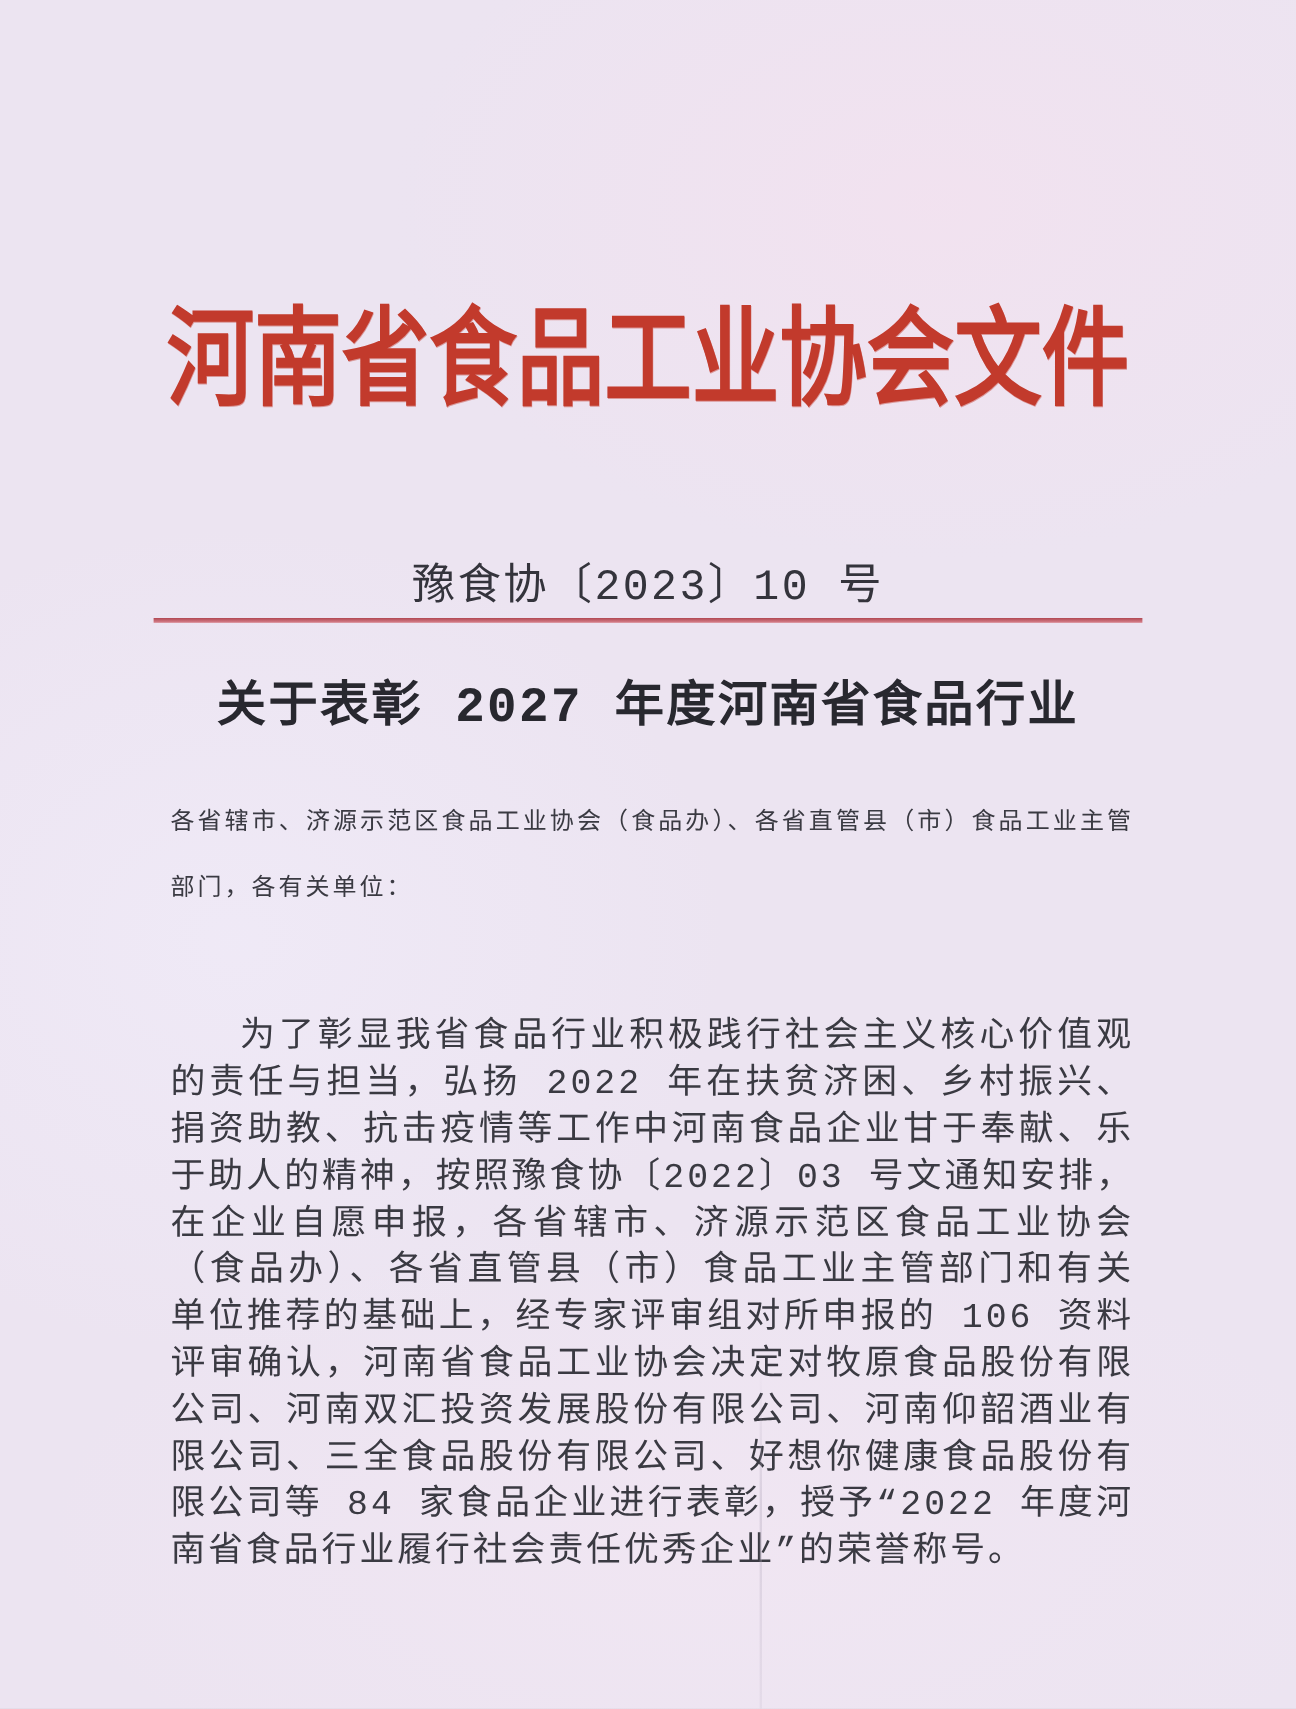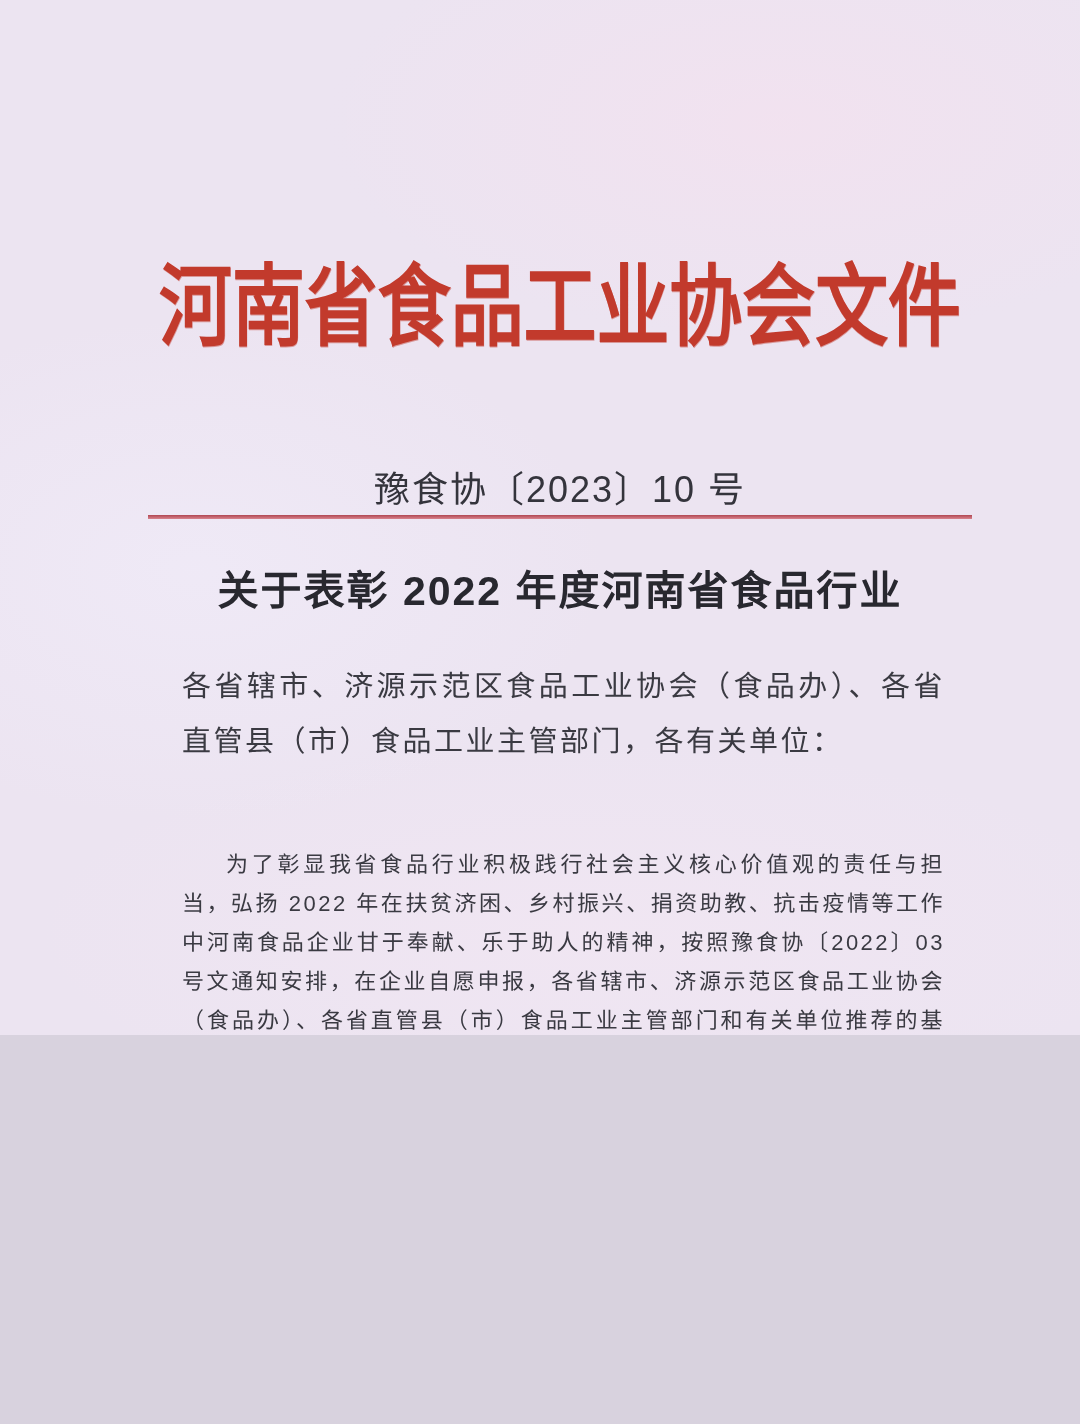--- a/index.html
+++ b/index.html
@@ -8,30 +8,29 @@
     --divider-red: #bc4f5a;
     --body-text: #3a3a42;
   }
   * { margin: 0; padding: 0; box-sizing: border-box; }
   html, body { background: #d8d2de; }
   body { display: flex; justify-content: center; }
 
   .page {
     position: relative;
     width: 1080px;
-    height: 1035px;
+    height: 1424px;
     overflow: hidden;
-    font-family: Liberation Sans, sans-serif;
+    font-family: Liberation Mono, monospace;
     color: var(--body-text, #3a3a42);
     background:
       radial-gradient(ellipse 60% 30% at 72% 12%, rgba(246, 224, 238, 0.55), rgba(246,224,238,0) 70%),
       radial-gradient(ellipse 55% 35% at 18% 55%, rgba(240, 235, 248, 0.75), rgba(240,235,248,0) 70%),
       radial-gradient(ellipse 70% 25% at 55% 90%, rgba(243, 231, 243, 0.6), rgba(243,231,243,0) 75%),
       var(--page-background, #ece4f1);
-    padding-left: 40px;
   }
 
   
   .crease {
     position: absolute;
     left: 633px;
     top: 1140px;
     width: 2px;
     height: 284px;
     background: linear-gradient(to bottom, rgba(175,165,185,0), rgba(175,165,185,0.35) 40%, rgba(175,165,185,0.15));
@@ -74,52 +73,52 @@
     font-size: 41px;
     line-height: 52px;
     font-weight: 700;
     letter-spacing: 2px;
     color: #28282f;
   }
   .doc-title .title-line { display: block; }
 
   .addressee {
     margin: 42px 135px 0 142px;
-    font-size: 29px;
+    font-size: 20px;
     line-height: 55px;
     letter-spacing: 2.5px;
     text-align: justify;
     text-align-last: left;
     color: var(--body-text, #3a3a42);
   }
 
   .body-text {
     margin: 76px 135px 0 142px;
-    font-size: 22px;
+    font-size: 29px;
     line-height: 39px;
     letter-spacing: 2.5px;
     text-align: justify;
     text-align-last: left;
     text-indent: 2em;
     color: var(--body-text, #3a3a42);
   }
 </style>
 </head>
 <body>
 
 <div class="page">
 
   <div class="letterhead">河南省食品工业协会文件</div>
 
   <div class="doc-number">豫食协〔2023〕10 号</div>
 
   <hr class="red-divider">
 
   <h1 class="doc-title">
-    <span class="title-line">关于表彰 2022 年度河南省食品行业</span>
+    <span class="title-line">关于表彰 2027 年度河南省食品行业</span>
   </h1>
 
   <div class="addressee">各省辖市、济源示范区食品工业协会（食品办）、各省直管县（市）食品工业主管部门，各有关单位：</div>
 
   <p class="body-text">为了彰显我省食品行业积极践行社会主义核心价值观的责任与担当，弘扬 2022 年在扶贫济困、乡村振兴、捐资助教、抗击疫情等工作中河南食品企业甘于奉献、乐于助人的精神，按照豫食协〔2022〕03 号文通知安排，在企业自愿申报，各省辖市、济源示范区食品工业协会（食品办）、各省直管县（市）食品工业主管部门和有关单位推荐的基础上，经专家评审组对所申报的 106 资料评审确认，河南省食品工业协会决定对牧原食品股份有限公司、河南双汇投资发展股份有限公司、河南仰韶酒业有限公司、三全食品股份有限公司、好想你健康食品股份有限公司等 84 家食品企业进行表彰，授予“2022 年度河南省食品行业履行社会责任优秀企业”的荣誉称号。</p>
 
   <div class="crease"></div>
 
 </div>
 

